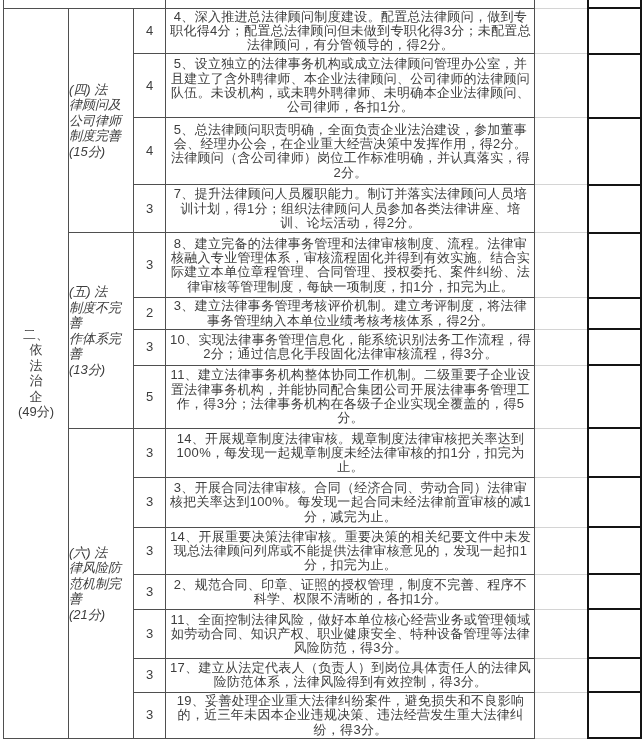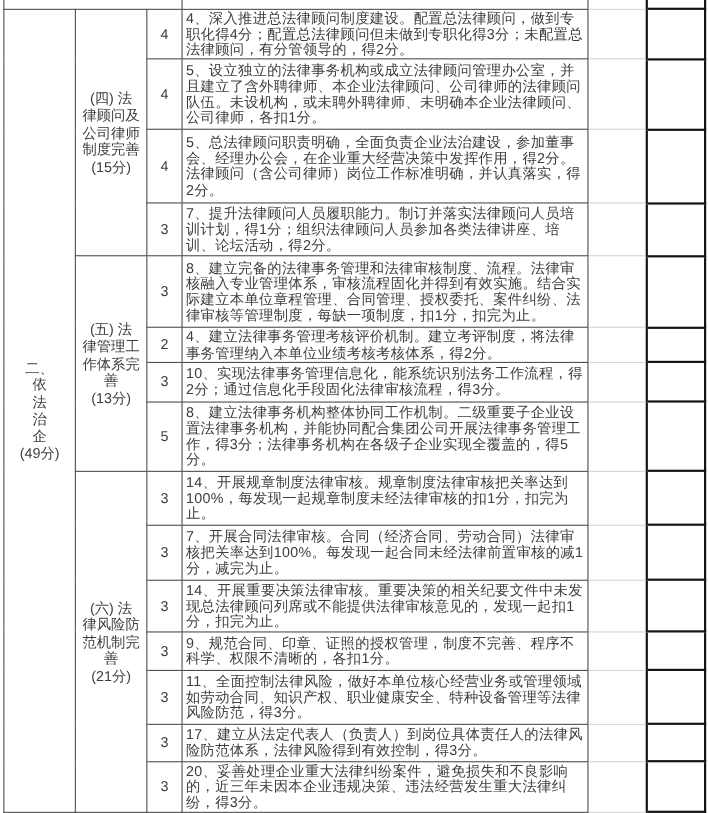--- a/index.html
+++ b/index.html
@@ -24,32 +24,32 @@
     overflow:hidden;
   }
   
   td.sec{
     text-align:center;
     white-space:pre-line;
     line-height:15.5px;
   }
   
   td.cat{
-    text-align:center;
     white-space:pre-line;
     line-height:15.5px;
+    font-style:italic;
   }
   
   td.score{
     text-align:center;
   }
   
   td.crit{
     padding:1px 2px 1px 3px;
-    text-align:left;
+    text-align:center;
     letter-spacing:0.3px;
     line-height:14.3px;
   }
   
   td.e1{
     border-top:1px solid #d4d4d4;
     border-bottom:1px solid #d4d4d4;
     border-left:1px solid #4f4f4f;
     border-right:2px solid #141414;
   }
@@ -119,101 +119,101 @@
 
     <tr style="height:48px">
       <td class="score">3</td>
       <td class="crit">7、提升法律顾问人员履职能力。制订并落实法律顾问人员培训计划，得1分；组织法律顾问人员参加各类法律讲座、培训、论坛活动，得2分。</td>
       <td class="e1"></td>
       <td class="e2"></td>
     </tr>
 
     <tr style="height:65px">
       <td class="cat" rowspan="4">(五) 法
-律管理工
+制度不完善
 作体系完
 善
 (13分)</td>
       <td class="score">3</td>
       <td class="crit">8、建立完备的法律事务管理和法律审核制度、流程。法律审核融入专业管理体系，审核流程固化并得到有效实施。结合实际建立本单位章程管理、合同管理、授权委托、案件纠纷、法律审核等管理制度，每缺一项制度，扣1分，扣完为止。</td>
       <td class="e1"></td>
       <td class="e2"></td>
     </tr>
 
     <tr style="height:30px">
       <td class="score">2</td>
-      <td class="crit">4、建立法律事务管理考核评价机制。建立考评制度，将法律事务管理纳入本单位业绩考核考核体系，得2分。</td>
+      <td class="crit">3、建立法律事务管理考核评价机制。建立考评制度，将法律事务管理纳入本单位业绩考核考核体系，得2分。</td>
       <td class="e1"></td>
       <td class="e2"></td>
     </tr>
 
     <tr style="height:36px">
       <td class="score">3</td>
       <td class="crit">10、实现法律事务管理信息化，能系统识别法务工作流程，得2分；通过信息化手段固化法律审核流程，得3分。</td>
       <td class="e1"></td>
       <td class="e2"></td>
     </tr>
 
     <tr style="height:63px">
       <td class="score">5</td>
-      <td class="crit">8、建立法律事务机构整体协同工作机制。二级重要子企业设置法律事务机构，并能协同配合集团公司开展法律事务管理工作，得3分；法律事务机构在各级子企业实现全覆盖的，得5分。</td>
+      <td class="crit">11、建立法律事务机构整体协同工作机制。二级重要子企业设置法律事务机构，并能协同配合集团公司开展法律事务管理工作，得3分；法律事务机构在各级子企业实现全覆盖的，得5分。</td>
       <td class="e1"></td>
       <td class="e2"></td>
     </tr>
 
     <tr style="height:49px">
       <td class="cat" rowspan="7">(六) 法
 律风险防
 范机制完
 善
 (21分)</td>
       <td class="score">3</td>
       <td class="crit">14、开展规章制度法律审核。规章制度法律审核把关率达到100%，每发现一起规章制度未经法律审核的扣1分，扣完为止。</td>
       <td class="e1"></td>
       <td class="e2"></td>
     </tr>
 
     <tr style="height:50px">
       <td class="score">3</td>
-      <td class="crit">7、开展合同法律审核。合同（经济合同、劳动合同）法律审核把关率达到100%。每发现一起合同未经法律前置审核的减1分，减完为止。</td>
+      <td class="crit">3、开展合同法律审核。合同（经济合同、劳动合同）法律审核把关率达到100%。每发现一起合同未经法律前置审核的减1分，减完为止。</td>
       <td class="e1"></td>
       <td class="e2"></td>
     </tr>
 
     <tr style="height:47px">
       <td class="score">3</td>
       <td class="crit">14、开展重要决策法律审核。重要决策的相关纪要文件中未发现总法律顾问列席或不能提供法律审核意见的，发现一起扣1分，扣完为止。</td>
       <td class="e1"></td>
       <td class="e2"></td>
     </tr>
 
     <tr style="height:35px">
       <td class="score">3</td>
-      <td class="crit">9、规范合同、印章、证照的授权管理，制度不完善、程序不科学、权限不清晰的，各扣1分。</td>
+      <td class="crit">2、规范合同、印章、证照的授权管理，制度不完善、程序不科学、权限不清晰的，各扣1分。</td>
       <td class="e1"></td>
       <td class="e2"></td>
     </tr>
 
     <tr style="height:49px">
       <td class="score">3</td>
       <td class="crit">11、全面控制法律风险，做好本单位核心经营业务或管理领域如劳动合同、知识产权、职业健康安全、特种设备管理等法律风险防范，得3分。</td>
       <td class="e1"></td>
       <td class="e2"></td>
     </tr>
 
     <tr style="height:34px">
       <td class="score">3</td>
       <td class="crit">17、建立从法定代表人（负责人）到岗位具体责任人的法律风险防范体系，法律风险得到有效控制，得3分。</td>
       <td class="e1"></td>
       <td class="e2"></td>
     </tr>
 
     <tr style="height:45px">
       <td class="score">3</td>
-      <td class="crit">20、妥善处理企业重大法律纠纷案件，避免损失和不良影响的，近三年未因本企业违规决策、违法经营发生重大法律纠纷，得3分。</td>
+      <td class="crit">19、妥善处理企业重大法律纠纷案件，避免损失和不良影响的，近三年未因本企业违规决策、违法经营发生重大法律纠纷，得3分。</td>
       <td class="e1"></td>
       <td class="e2"></td>
     </tr>
 
     <tr class="stripbot" style="height:5px">
       <td></td>
       <td></td>
       <td></td>
       <td></td>
       <td class="e1"></td>

